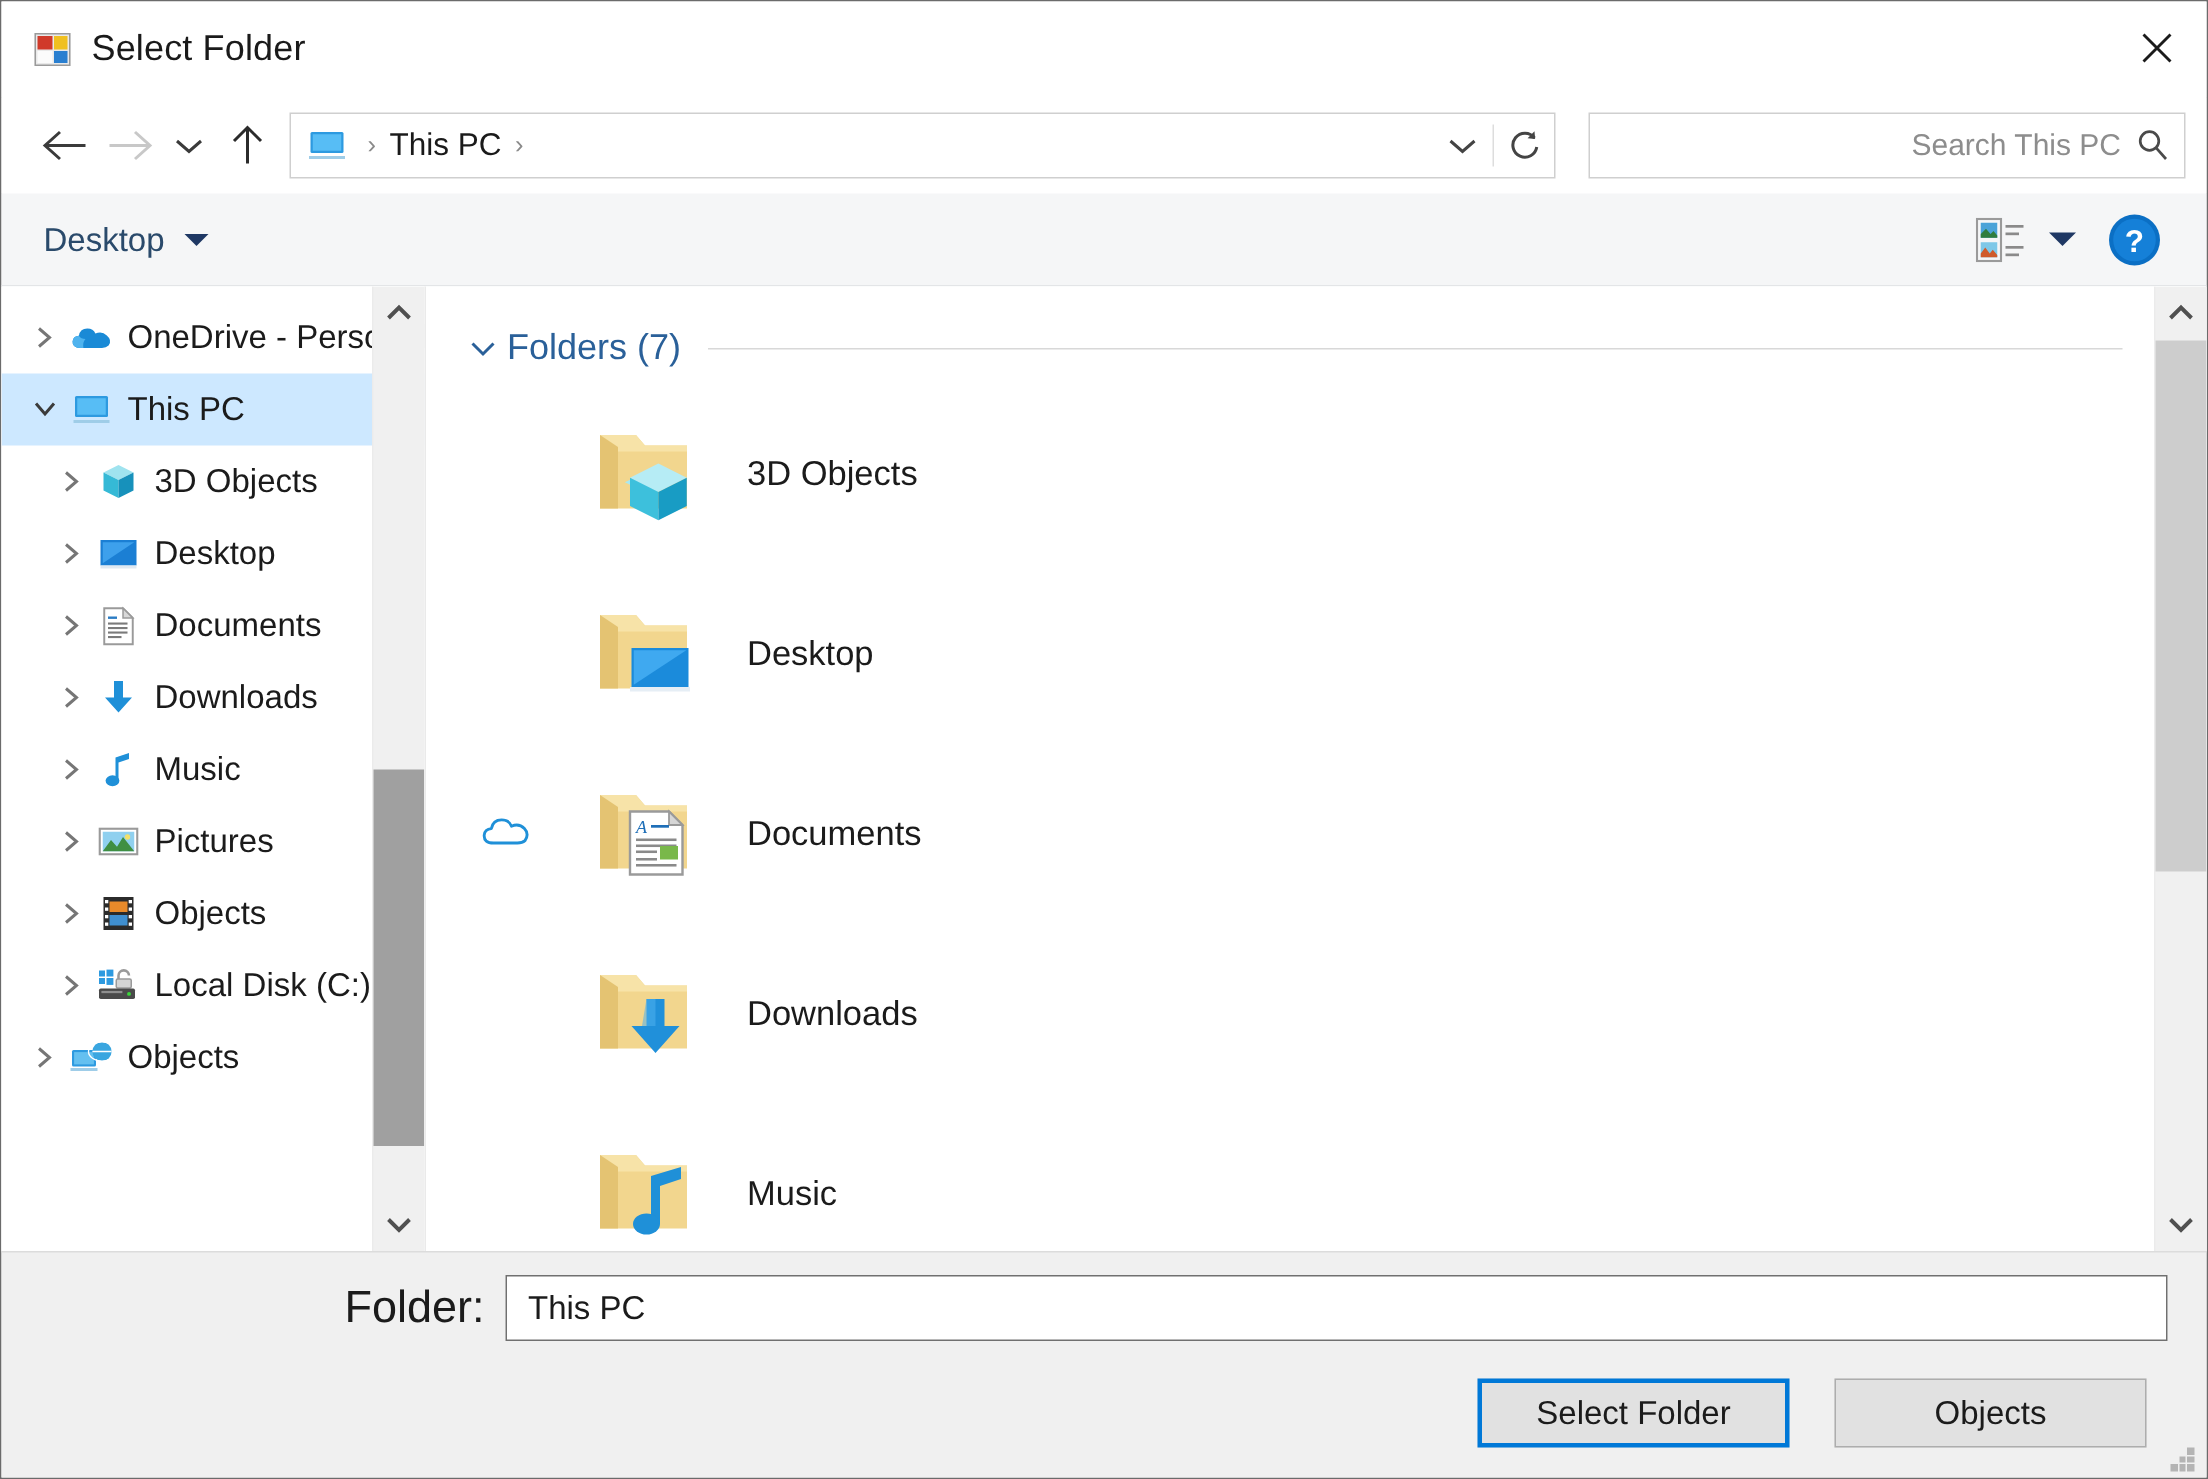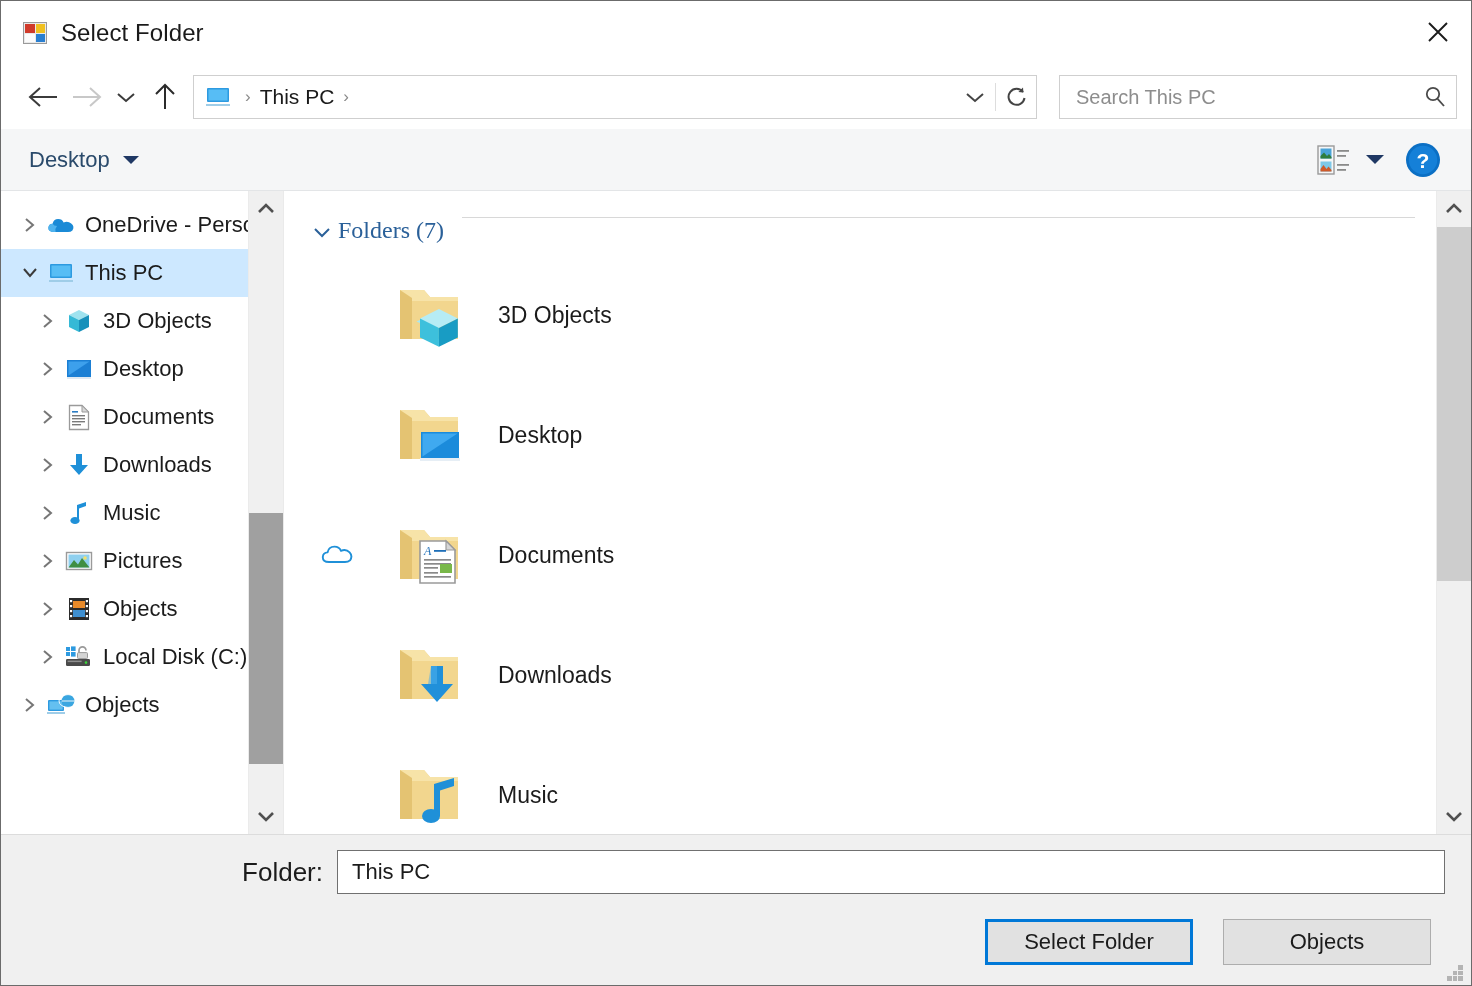--- a/index.html
+++ b/index.html
@@ -71,21 +71,21 @@
   .crumb-text{font-size:21px;color:#1a1a1a;white-space:nowrap;}
   .addr-btn{
     width:40px;height:42px;display:flex;align-items:center;justify-content:center;
     flex:0 0 auto;color:#444;
   }
   .addr-div{width:1px;height:28px;background:#dddddd;flex:0 0 auto;}
 
   .searchbox{
     width:398px;flex:0 0 398px;height:44px;margin-left:22px;
     border:1px solid #cfcfcf;background:#ffffff;
-    display:flex;align-items:center;box-sizing:border-box;
+    display:flex;align-items:center;box-sizing:border-box;text-align:right;
   }
   .search-ph{
     flex:1 1 auto;font-size:20px;color:#8d8d8d;padding-left:16px;
     white-space:nowrap;overflow:hidden;
   }
   .search-ic{width:42px;display:flex;align-items:center;justify-content:center;color:#4a4a4a;}
 
   
   .toolbar{
     height:62px;flex:0 0 62px;background:#f5f6f7;
@@ -125,21 +125,21 @@
   }
   .vscroll .sb-btn{height:36px;display:flex;align-items:center;justify-content:center;width:100%;color:#505050;flex:0 0 36px;}
   .vscroll .sb-track{flex:1 1 auto;width:100%;position:relative;}
   .vscroll .sb-thumb{position:absolute;left:0;width:100%;background:#a0a0a0;}
 
   .list-pane{
     flex:1 1 auto;position:relative;overflow:hidden;background:#ffffff;
     border-left:1px solid #eaeaea;
   }
   .group-head{
-    display:flex;padding:26px 0 0 22px;height:56px;box-sizing:border-box;font-family:Liberation Serif, serif;
+    display:flex;align-items:center;padding:26px 0 0 22px;height:56px;box-sizing:border-box;
   }
   .group-chev{width:32px;display:flex;align-items:center;justify-content:center;color:#2a6099;}
   .group-title{font-size:24px;color:#2a6099;white-space:nowrap;margin-right:18px;}
   .group-rule{flex:1 1 auto;height:1px;background:#d8d8d8;margin-right:56px;}
 
   .items{padding-top:8px;}
   .item-row{
     height:120px;display:flex;align-items:center;position:relative;
   }
   .cloud-col{width:106px;flex:0 0 106px;display:flex;align-items:center;justify-content:center;}
@@ -148,21 +148,21 @@
 
   
   .bottom{
     flex:0 0 auto;background:#f0f0f0;border-top:1px solid #dcdcdc;
   }
   .folder-row{
     display:flex;align-items:center;height:74px;padding:0 26px 0 0;box-sizing:border-box;
   }
   .folder-lbl{
     width:336px;flex:0 0 336px;text-align:right;padding-right:14px;
-    font-size:26px;color:#1b1b1b;box-sizing:border-box;
+    font-size:30px;color:#1b1b1b;box-sizing:border-box;
   }
   .folder-input{
     flex:1 1 auto;height:44px;background:#ffffff;border:1px solid #707070;
     display:flex;align-items:center;padding-left:14px;box-sizing:border-box;
     font-size:22px;color:#1b1b1b;
   }
   .btn-row{
     display:flex;align-items:center;justify-content:flex-end;
     height:76px;padding:0 40px 10px 0;box-sizing:border-box;gap:30px;
     position:relative;

